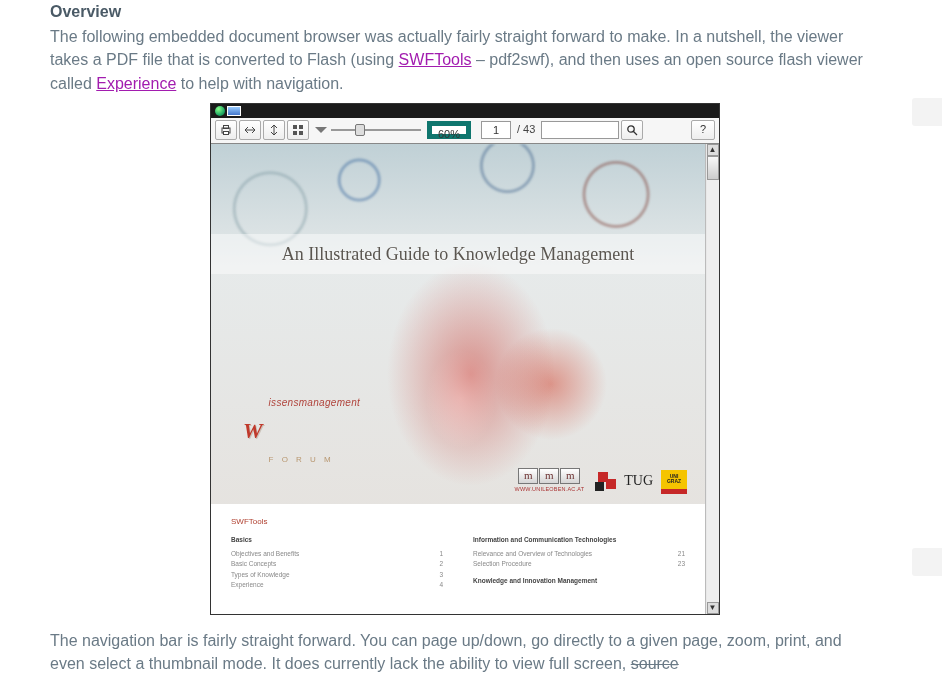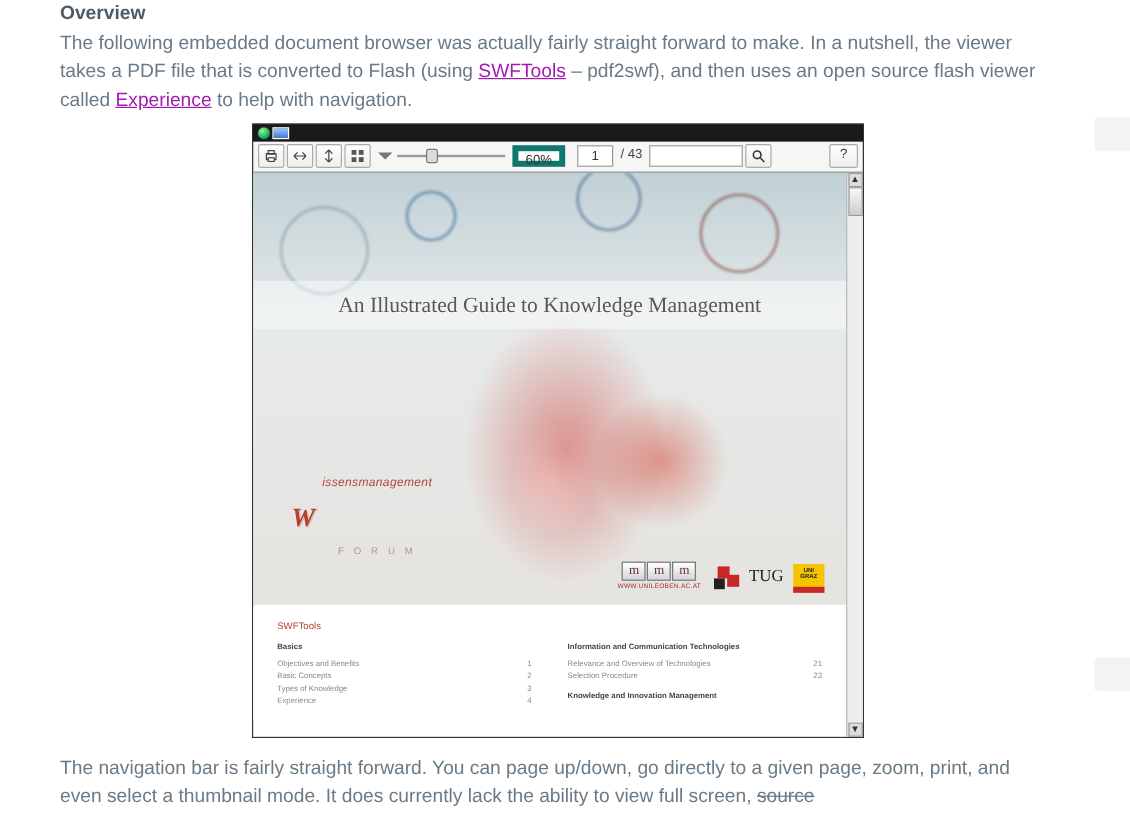--- a/index.html
+++ b/index.html
@@ -178,21 +178,20 @@
   .cover {
     position: absolute;
     top: 0; left: 0; right: 0;
     height: 360px;
     background:
       radial-gradient(ellipse 120px 160px at 260px 230px, rgba(200,40,30,0.45) 0%, rgba(200,40,30,0) 70%),
       radial-gradient(ellipse 80px 80px at 340px 240px, rgba(210,70,50,0.5) 0%, rgba(210,70,50,0) 70%),
       radial-gradient(ellipse 50px 70px at 250px 255px, rgba(255,255,255,0.85) 0%, rgba(255,255,255,0) 70%),
       linear-gradient(180deg, rgba(140,170,180,0.55) 0%, rgba(220,225,225,0.7) 35%, rgba(225,222,218,0.85) 100%);
     overflow: hidden;
-    text-align: center;
   }
   .cover::before {
     content:"";
     position:absolute; inset:0;
     background:
       radial-gradient(circle at 30% 10%, transparent 18px, rgba(40,90,150,0.4) 19px, rgba(40,90,150,0.4) 21px, transparent 22px),
       radial-gradient(circle at 60% 6%, transparent 24px, rgba(30,70,120,0.35) 25px, rgba(30,70,120,0.35) 27px, transparent 28px),
       radial-gradient(circle at 82% 14%, transparent 30px, rgba(120,50,40,0.4) 31px, rgba(120,50,40,0.4) 33px, transparent 34px),
       radial-gradient(circle at 12% 18%, transparent 34px, rgba(110,140,150,0.35) 35px, rgba(110,140,150,0.35) 37px, transparent 38px);
     filter: blur(1px);

